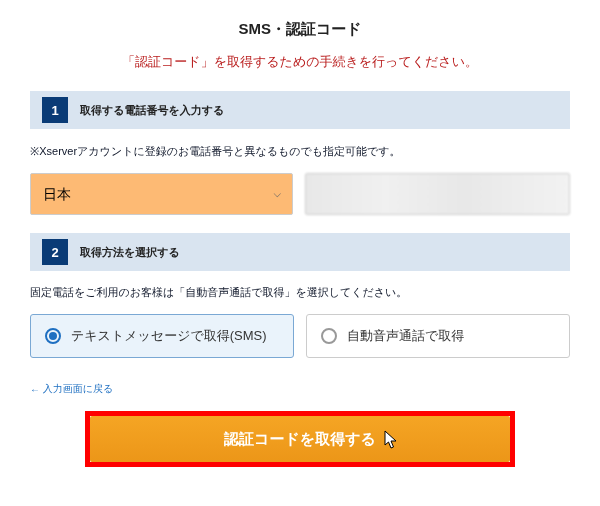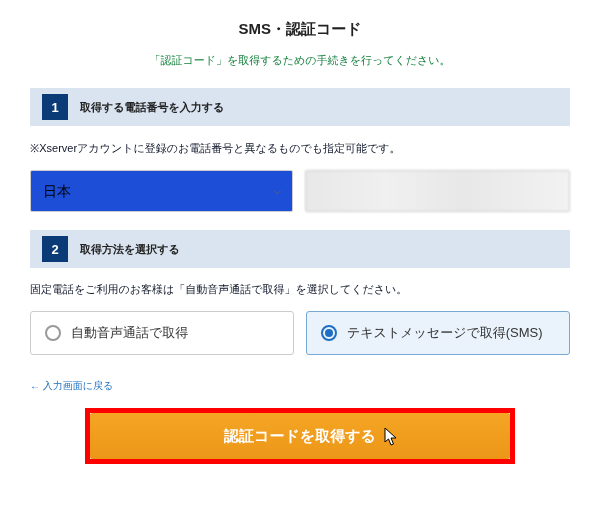--- a/index.html
+++ b/index.html
@@ -19,22 +19,22 @@
       text-align: center;
       margin-bottom: 20px;
     }
     .title {
       font-size: 15px;
       font-weight: bold;
       margin-bottom: 14px;
       color: #222;
     }
     .subtitle {
-      font-size: 11px;
-      color: #15803d;
+      font-size: 13px;
+      color: #b91c1c;
       text-align: center;
     }
     .section-header {
       background: #d9e4f0;
       display: flex;
       align-items: center;
       padding: 0;
       margin-bottom: 14px;
       margin-top: 10px;
     }
@@ -69,21 +69,21 @@
       position: relative;
       flex: 1;
     }
     .country-select {
       width: 100%;
       height: 42px;
       border: 1px solid #ccc;
       border-radius: 2px;
       padding: 0 30px 0 12px;
       font-size: 14px;
-      background: #1d4ed8;
+      background: #fdba74;
       appearance: none;
       cursor: pointer;
     }
     .select-arrow {
       position: absolute;
       right: 12px;
       top: 50%;
       transform: translateY(-50%);
       pointer-events: none;
       color: #666;
@@ -196,30 +196,30 @@
 </div>
 
 <div class="section-header">
   <div class="section-number">2</div>
   <div class="section-title">取得方法を選択する</div>
 </div>
 
 <div class="note">固定電話をご利用のお客様は「自動音声通話で取得」を選択してください。</div>
 
 <div class="radio-row">
-  <label class="radio-option">
-    <span class="radio-circle"></span>
-    <span>自動音声通話で取得</span>
-  </label>
   <label class="radio-option selected">
     <span class="radio-circle">
       <span class="radio-dot"></span>
     </span>
     <span>テキストメッセージで取得(SMS)</span>
   </label>
+  <label class="radio-option">
+    <span class="radio-circle"></span>
+    <span>自動音声通話で取得</span>
+  </label>
 </div>
 
 <a class="back-link">← 入力画面に戻る</a>
 
 <div class="submit-wrapper">
   <button class="submit-button">認証コードを取得する</button>
   <svg class="cursor-icon" width="16" height="20" viewBox="0 0 16 20">
     <path d="M1,1 L1,15 L4.5,12 L7,18 L9.5,17 L7,11 L12,11 Z" fill="#fff" stroke="#000" stroke-width="1"></path>
   </svg>
 </div>

